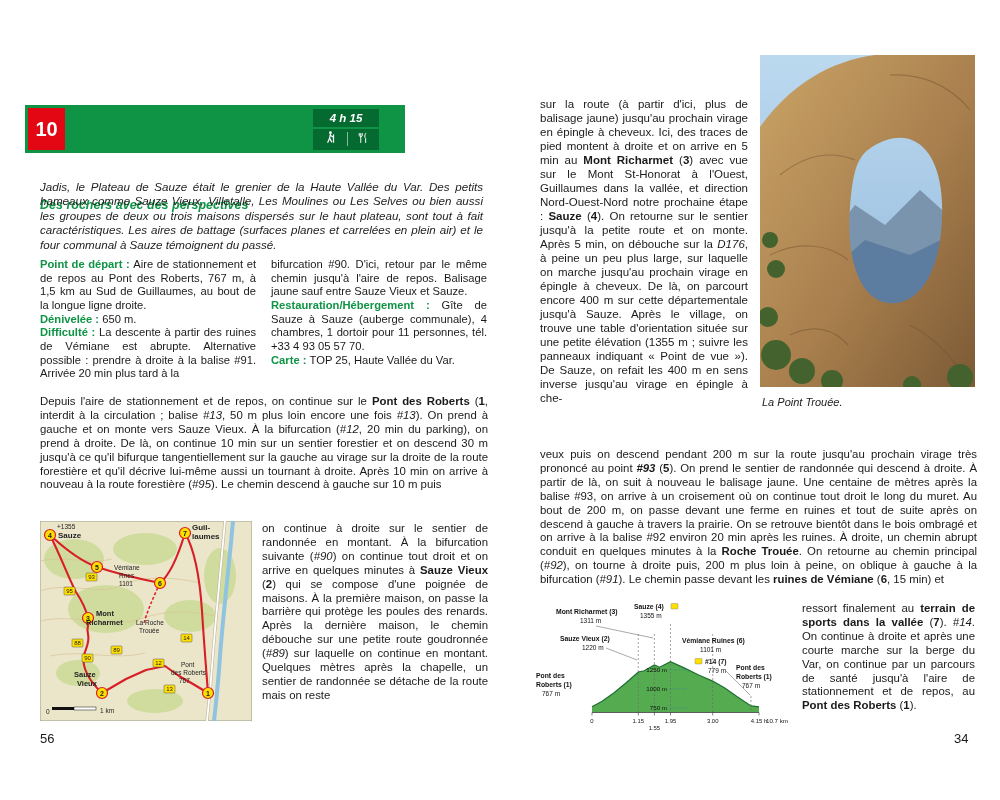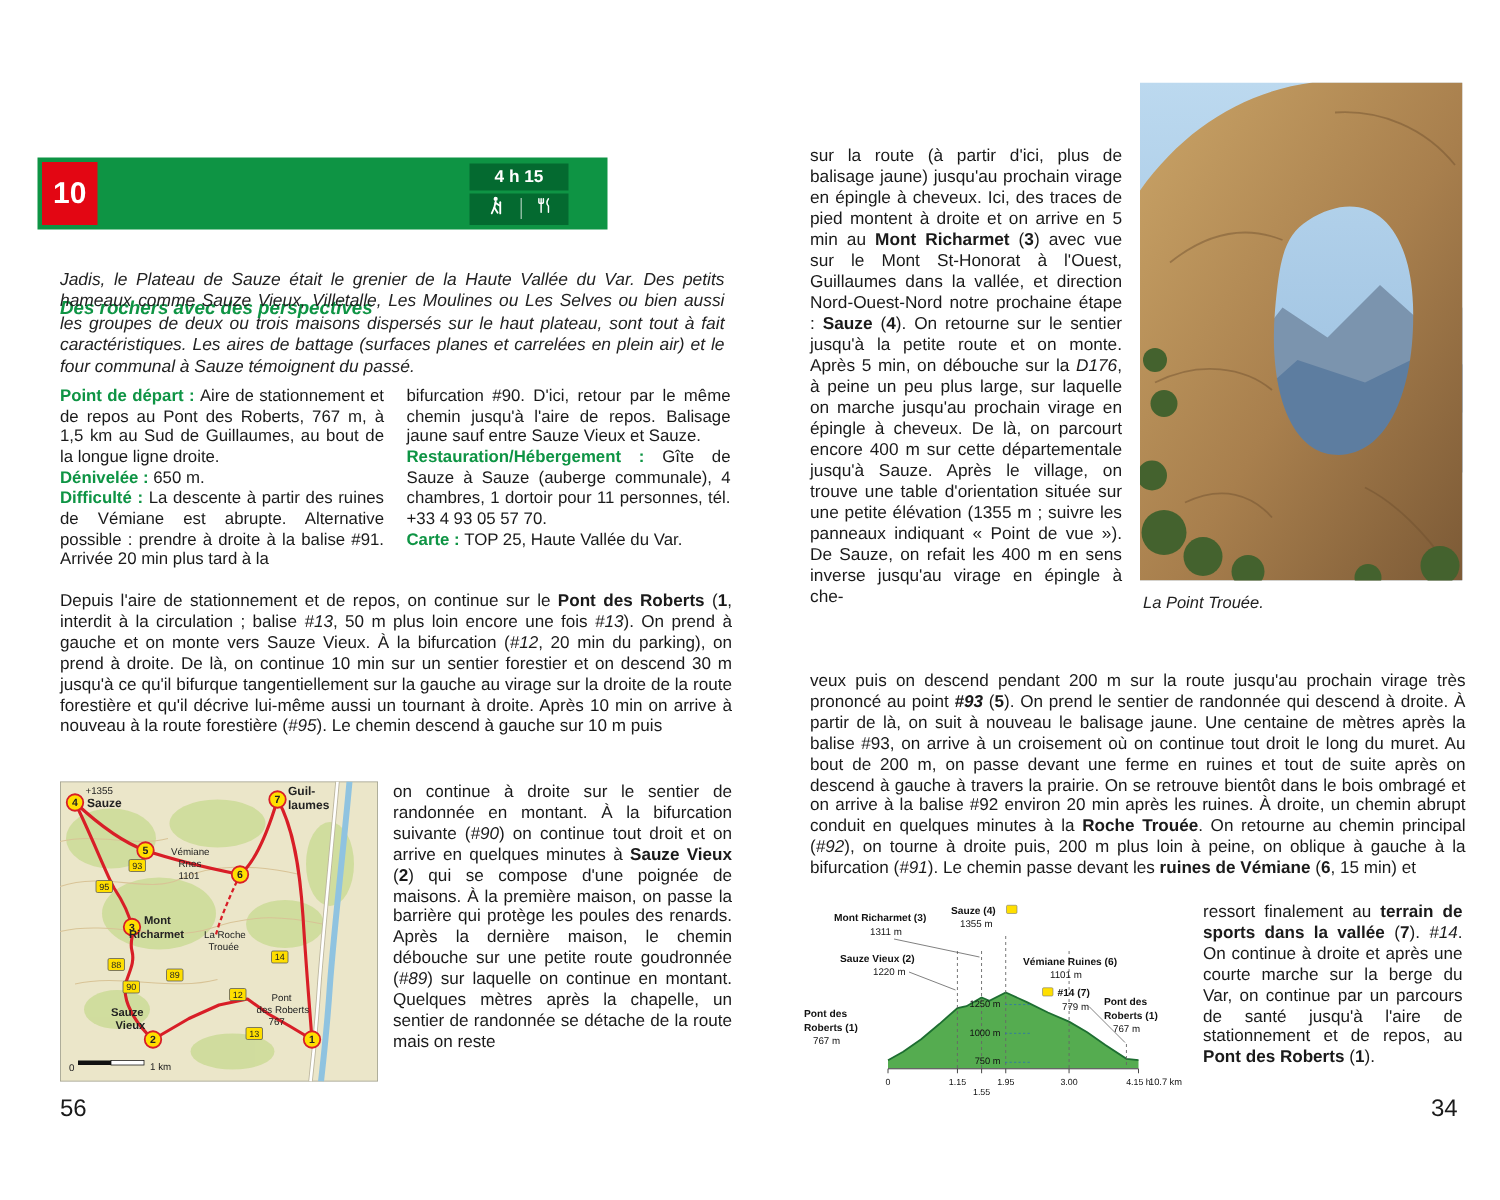--- a/index.html
+++ b/index.html
@@ -12,32 +12,32 @@
   .seg-bi { font-weight:bold; font-style:italic; }
   .seg-g { color:var(--heading-green,#0e9444); font-weight:bold; }
 
   .header-band { background:var(--band-green,#0e9444); display:flex; align-items:stretch; }
   .route-number { background:var(--accent-red,#e30613); width:37px; margin:3px 0 3px 3px;
     display:flex; align-items:center; justify-content:center;
     color:#fff; font-weight:bold; font-size:20px; }
   .route-title { margin-left:11px; align-self:center; color:var(--title-navy,#1c2b66);
     font-weight:bold; font-style:italic; font-size:15.5px; line-height:1.3; }
   .header-right { margin-left:auto; margin-right:26px; width:66px; display:flex;
-    flex-direction:column; justify-content:center; gap:2px; }
+    flex-direction:column; justify-content:center; gap:2px;font-style:italic; }
   .duration-badge { background:var(--dark-green,#046a30); color:#fff; font-weight:bold;
     font-size:11.5px; text-align:center; padding:3px 0; }
   .duration-icons { background:var(--dark-green,#046a30); display:flex; align-items:center;
     justify-content:space-evenly; height:21px; }
   .icon-divider { width:1px; height:14px; background:#ffffff88; }
 
   .subtitle { color:var(--heading-green,#0e9444); font-weight:bold; font-style:italic; font-size:12.5px;margin-top:36px; }
   .intro { font-style:italic; font-size:11.6px; line-height:1.25; text-align:justify; color:#222; }
   .info-cols { display:flex; gap:15px; }
   .info-col { width:216px; font-size:11.2px; line-height:1.22; text-align:justify; }
-  .page-num { font-size:16px; color:#1a1a1a; }
+  .page-num { font-size:13px; color:#1a1a1a; }
   .caption { font-style:italic; font-size:11px; color:#222; }
 
   .map-svg text { font-family:"Liberation Sans",sans-serif; fill:#222; }
   .map-bold { font-weight:bold; }
   .chart-svg text { font-family:"Liberation Sans",sans-serif; fill:#111; }
   .st-name { font-size:6.8px; font-weight:bold; }
   .st-elev { font-size:6.5px; }
   .tick { font-size:5.9px; text-anchor:middle; }
   .blue-txt { fill:var(--blue,#2a6fb5); font-size:6.2px; }
 </style>

